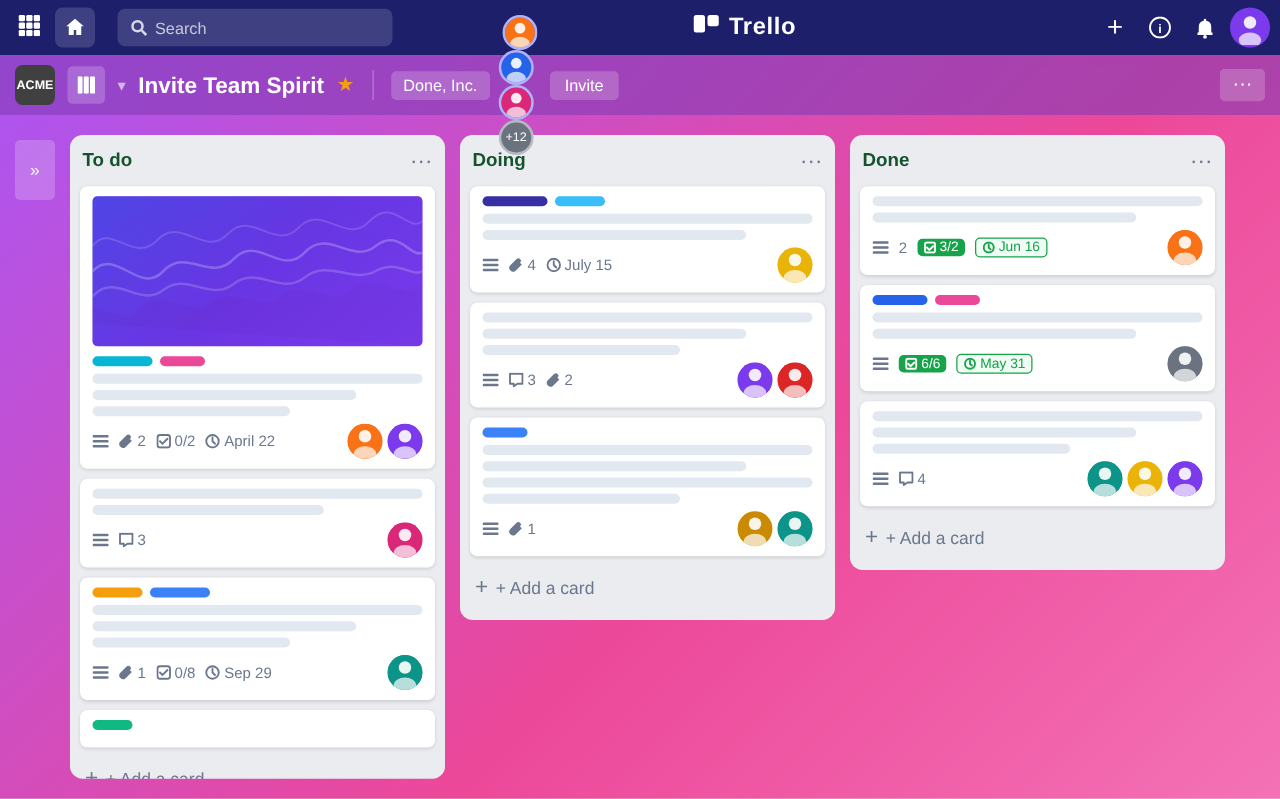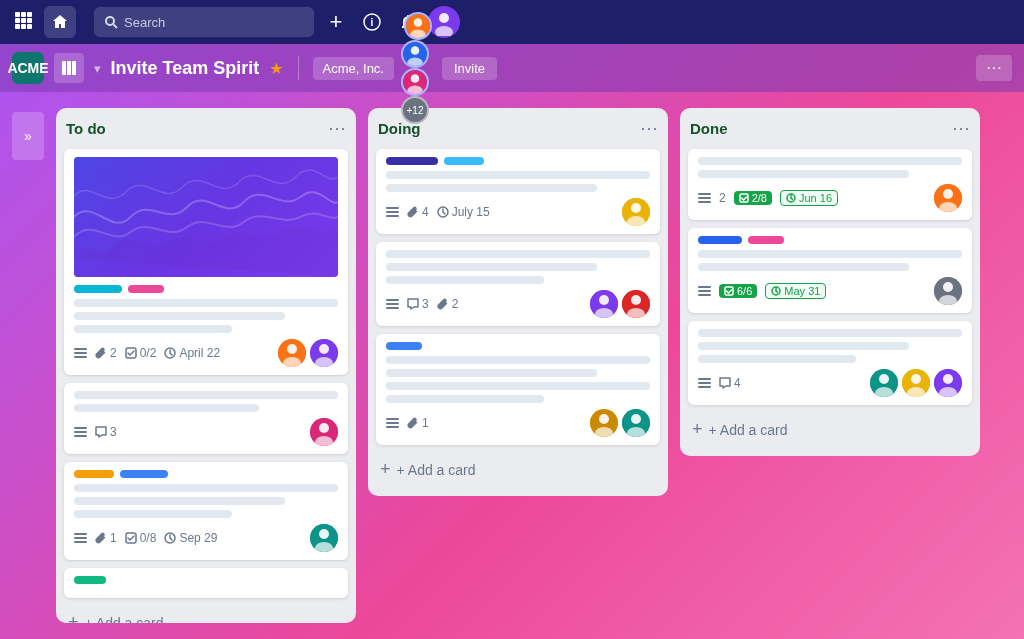--- a/index.html
+++ b/index.html
@@ -73,24 +73,24 @@
     .board-nav {
       height: 48px;
       background: rgba(130,60,180,0.6);
       backdrop-filter: blur(4px);
       display: flex; align-items: center;
       padding: 0 12px;
       gap: 10px;
     }
     .acme-logo {
       width: 32px; height: 32px;
-      background: #0f766e;
+      background: #404040;
       border-radius: 6px;
       display: flex; align-items: center; justify-content: center;
-      color: white; font-size: 14px; font-weight: 700;
+      color: white; font-size: 10px; font-weight: 700;
     }
     .board-icon-btn {
       width: 30px; height: 30px;
       background: rgba(255,255,255,0.2);
       border-radius: 4px;
       display: flex; align-items: center; justify-content: center;
       color: white; font-size: 14px; cursor: pointer;
     }
     .board-title {
       color: white; font-size: 18px; font-weight: 700;
@@ -304,20 +304,27 @@
     </svg>
   </div>
   <div class="search-bar">
     <svg width="14" height="14" viewBox="0 0 14 14" fill="none" stroke="white" stroke-width="2">
       <circle cx="6" cy="6" r="4"></circle>
       <line x1="9.5" y1="9.5" x2="13" y2="13"></line>
     </svg>
     <span style="color:rgba(255,255,255,0.7);font-size:13px;">Search</span>
   </div>
 
+  <div class="trello-logo">
+    <svg width="24" height="24" viewBox="0 0 24 24" fill="white">
+      <rect x="2" y="2" width="9" height="14" rx="2"></rect>
+      <rect x="13" y="2" width="9" height="9" rx="2"></rect>
+    </svg>
+    <span style="color:white;font-size:19px;font-weight:700;letter-spacing:0.5px;">Trello</span>
+  </div>
 
   <div class="nav-right">
     <div class="icon-btn">
       <span style="font-size:22px;font-weight:300;">+</span>
     </div>
     <div class="icon-btn">
       <svg width="18" height="18" viewBox="0 0 18 18" fill="white">
         <circle cx="9" cy="9" r="8" stroke="white" stroke-width="1.5" fill="none"></circle>
         <text x="9" y="13" text-anchor="middle" fill="white" font-size="10" font-weight="700">i</text>
       </svg>
@@ -348,21 +355,21 @@
       <rect x="5" y="0" width="4" height="14" rx="1"></rect>
       <rect x="10" y="0" width="4" height="14" rx="1"></rect>
     </svg>
   </div>
   <div style="display:flex;align-items:center;gap:2px;">
     <span style="color:rgba(255,255,255,0.6);font-size:13px;">▾</span>
   </div>
   <div class="board-title">Invite Team Spirit</div>
   <div class="star-btn">★</div>
   <div class="divider-v"></div>
-  <div class="team-btn">Acme, Inc.</div>
+  <div class="team-btn">Done, Inc.</div>
   <div class="avatars-group">
     <div class="av">
       <svg width="28" height="28" viewBox="0 0 28 28">
         <circle cx="14" cy="14" r="14" fill="#f97316"></circle>
         <circle cx="14" cy="10" r="5" fill="white" opacity="0.9"></circle>
         <ellipse cx="14" cy="24" rx="9" ry="6" fill="white" opacity="0.7"></ellipse>
       </svg>
     </div>
     <div class="av">
       <svg width="28" height="28" viewBox="0 0 28 28">
@@ -725,21 +732,21 @@
             </svg>
         </span>
         <span class="meta-item">
           <span>2</span>
         </span>
         <span class="badge-green">
           <svg width="10" height="10" viewBox="0 0 10 10" fill="none" stroke="white" stroke-width="1.5">
               <rect x="1" y="1" width="8" height="8" rx="1.5"></rect>
               <path d="M2.5 5l2 2 3-3" stroke-linecap="round"></path>
             </svg>
-          <span>2/8</span>
+          <span>3/2</span>
         </span>
         <span class="badge-date">
           <svg width="10" height="10" viewBox="0 0 10 10" fill="none" stroke="#16a34a" stroke-width="1.5">
               <circle cx="5" cy="5" r="4"></circle>
               <path d="M5 2.5v2.5l1.5 1.5" stroke-linecap="round"></path>
             </svg>
           <span>Jun 16</span>
         </span>
         <div class="card-avatars">
           <div class="card-av av-orange">

